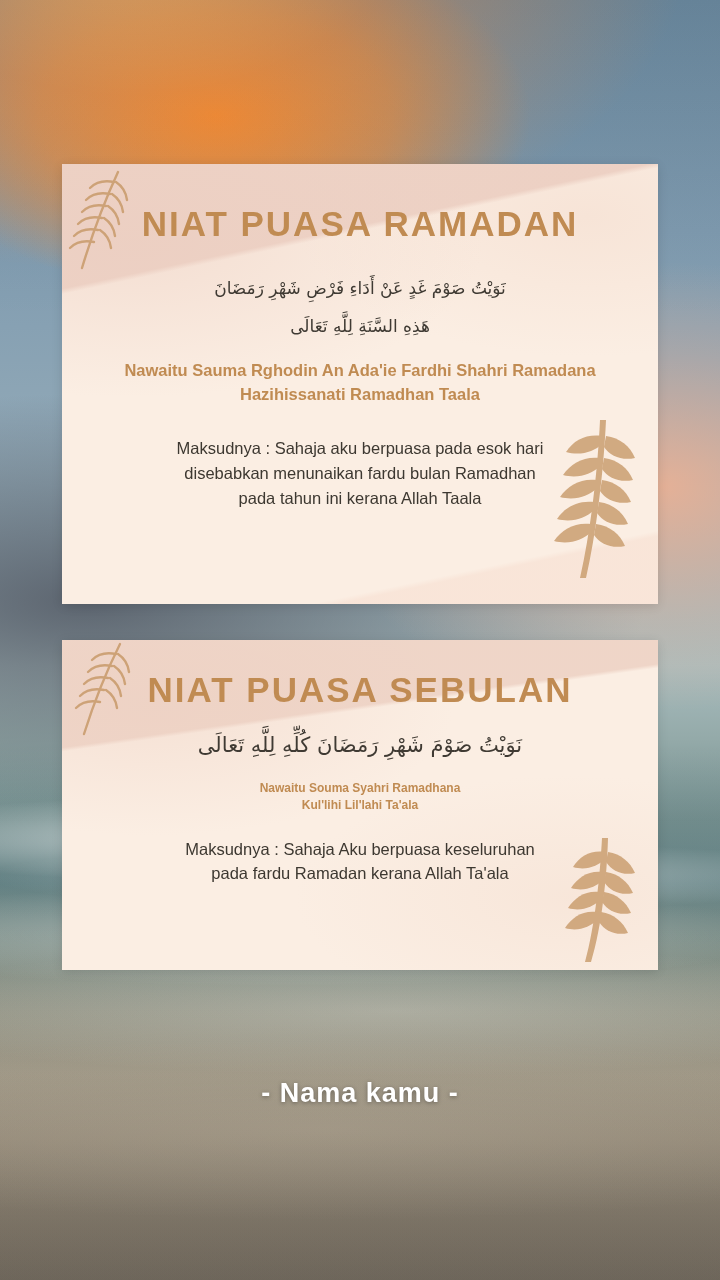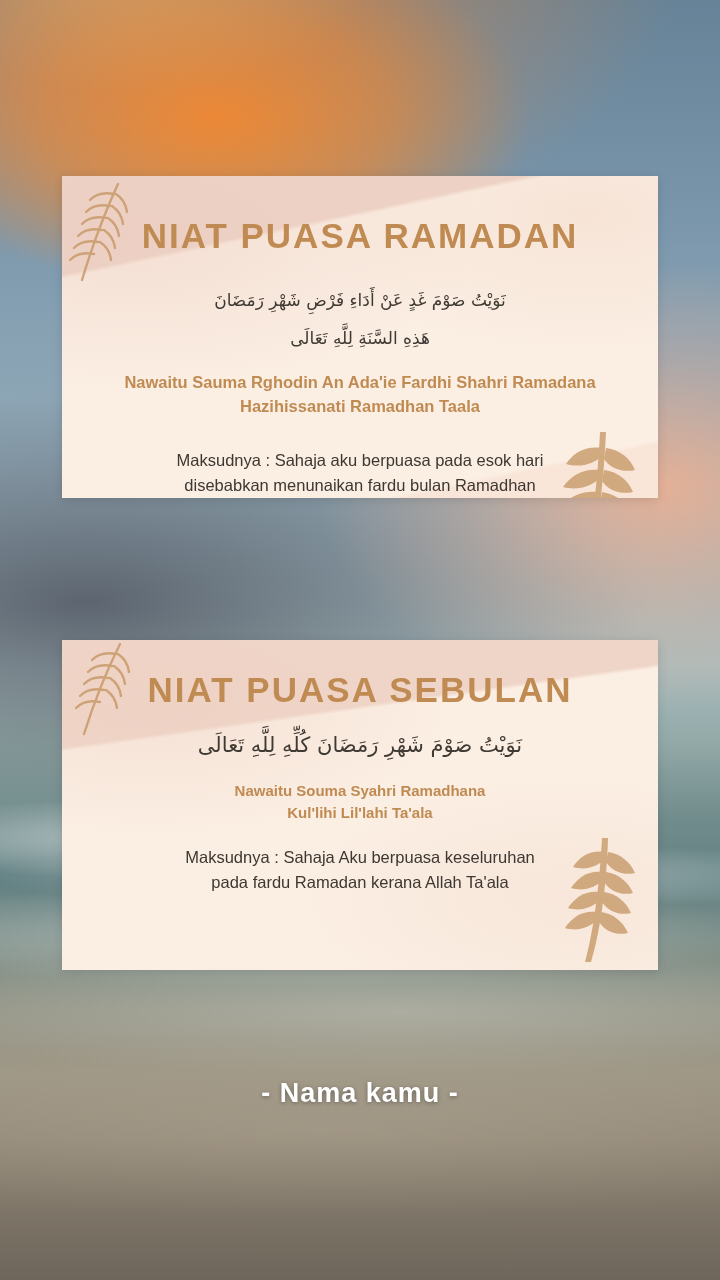--- a/index.html
+++ b/index.html
@@ -72,21 +72,21 @@
 
   
   .card {
     position: absolute;
     left: 62px;
     width: 596px;
     background: #fbeee3;
     overflow: hidden;
     box-shadow: 0 2px 10px rgba(0,0,0,0.12);
   }
-  .card-1 { top: 176px; height: 322px; }
+  .card-1 { top: 164px; height: 440px; }
   .card-2 { top: 640px; height: 330px; }
 
   
   .card .swash {
     position: absolute;
     inset: 0;
     pointer-events: none;
   }
   .card-1 .swash {
     background:
@@ -129,21 +129,21 @@
   .card-1 .arabic { font-size: 17px; margin-top: 28px; }
   .card-2 .arabic { font-size: 21px; margin-top: 16px; }
 
   .translit {
     color: #c08b52;
     font-weight: bold;
     line-height: 1.45;
     text-align: center;
   }
   .card-1 .translit { font-size: 16.5px; margin-top: 16px; }
-  .card-2 .translit { font-size: 15px; margin-top: 14px; }
+  .card-2 .translit { font-size: 12px; margin-top: 14px; }
 
   .meaning {
     color: #3d3831;
     font-weight: normal;
     line-height: 1.5;
     text-align: center;
   }
   .card-1 .meaning { font-size: 16.5px; margin-top: 30px; }
   .card-2 .meaning { font-size: 16.5px; margin-top: 22px; }
 
@@ -219,20 +219,21 @@
     </div>
 
     <div class="card-inner">
       <div class="title">NIAT PUASA RAMADAN</div>
       <div class="arabic">نَوَيْتُ صَوْمَ غَدٍ عَنْ أَدَاءِ فَرْضِ شَهْرِ رَمَضَانَ</div>
       <div class="arabic" style="margin-top:6px;">هَذِهِ السَّنَةِ لِلَّهِ تَعَالَى</div>
       <div class="translit">Nawaitu Sauma Rghodin An Ada'ie Fardhi Shahri Ramadana</div>
       <div class="translit" style="margin-top:0;">Hazihissanati Ramadhan Taala</div>
       <div class="meaning">Maksudnya : Sahaja aku berpuasa pada esok hari</div>
       <div class="meaning" style="margin-top:0;">disebabkan menunaikan fardu bulan Ramadhan</div>
+      <div class="meaning" style="margin-top:0;">pada tahun ini kerana Allah Taala</div>
     </div>
   </div>
 
   <div class="card card-2">
     <div class="swash"></div>
 
     <div class="leaf" style="left:6px; top:2px;">
       <svg width="80" height="100" viewBox="0 0 80 100">
         <g stroke="#c89a6a" stroke-width="2.4" fill="none" stroke-linecap="round">
           <path d="M52 2 C40 26 28 54 16 92"></path>

